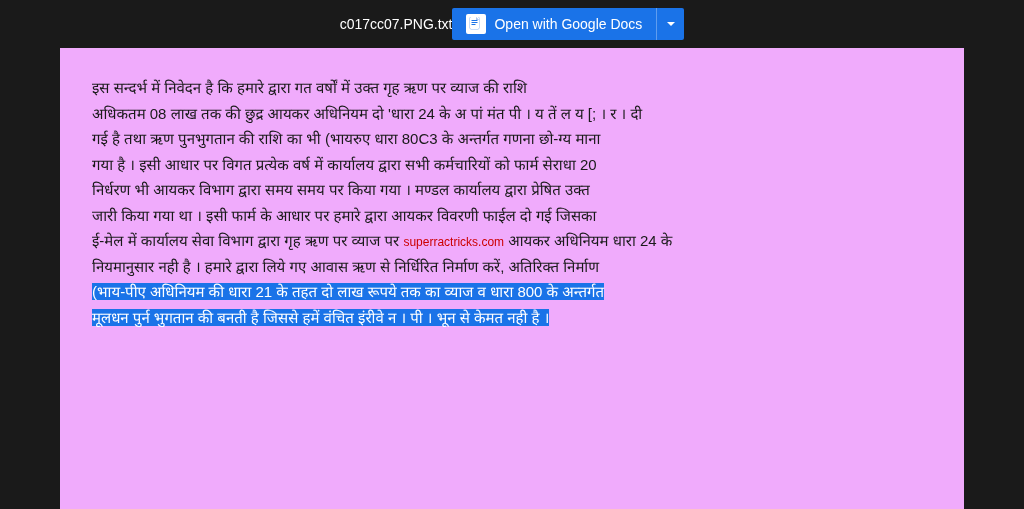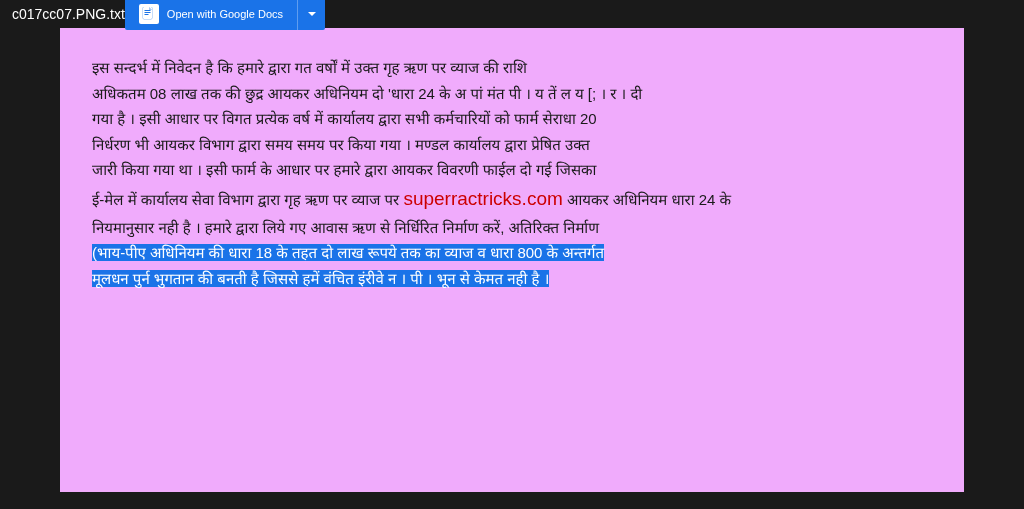--- a/index.html
+++ b/index.html
@@ -13,23 +13,23 @@
       height: 509px;
       background: #1a1a1a;
       font-family: Arial, sans-serif;
       overflow: hidden;
     }
 
     
     .top-bar {
       display: flex;
       align-items: center;
-      justify-content: flex-start;
+      justify-content: center;
       background: #1a1a1a;
-      height: 28px;
+      height: 48px;
       padding: 12px 12px;
     }
 
     .file-title {
       color: #ffffff;
       font-size: 14px;
       font-weight: 400;
     }
 
     .open-btn-group {
@@ -40,21 +40,21 @@
 
     .open-btn-main {
       display: flex;
       align-items: center;
       background: #1a73e8;
       color: white;
       border: none;
       padding: 0 14px;
       height: 32px;
       cursor: pointer;
-      font-size: 11px;
+      font-size: 14px;
       gap: 8px;
       border-radius: 2px 0 0 2px;
     }
 
     .open-btn-main .doc-icon {
       width: 20px;
       height: 20px;
       background: white;
       border-radius: 2px;
       display: flex;
@@ -102,21 +102,21 @@
       display: block;
     }
 
     .highlight {
       background-color: #1a73e8;
       color: white;
     }
 
     .watermark {
       color: #cc0000;
-      font-size: 19px;
+      font-size: 12px;
       font-style: normal;
     }
   </style>
 </head>
 <body>
 
 <div class="top-bar">
   <span class="file-title">c017cc07.PNG.txt</span>
   <div class="open-btn-group">
     <button class="open-btn-main">
@@ -138,21 +138,22 @@
         <path d="M2 4 L6 8 L10 4Z"></path>
       </svg>
     </button>
   </div>
 </div>
 
 <div class="content-area">
   <div class="text-content">
     <span class="text-line">इस सन्दर्भ में निवेदन है कि हमारे द्वारा गत वर्षों में उक्त गृह ऋण पर व्याज की राशि</span>
     <span class="text-line">अधिकतम 08 लाख तक की छुद्र आयकर अधिनियम दो 'धारा 24 के अ पां मंत पी । य तें ल य [; । र । दी</span>
+    <span class="text-line">गई है तथा ऋण पुनभुगतान की राशि का भी  (भायरुए धारा 80C3 के अन्तर्गत गणना छो-ग्य माना</span>
     <span class="text-line">गया है । इसी आधार पर विगत प्रत्येक वर्ष में कार्यालय द्वारा सभी कर्मचारियों को फार्म सेराधा 20</span>
     <span class="text-line">निर्धरण भी आयकर विभाग द्वारा समय समय पर किया गया । मण्डल कार्यालय द्वारा प्रेषित उक्त</span>
     <span class="text-line">जारी किया गया था । इसी फार्म के आधार पर हमारे द्वारा आयकर विवरणी फाईल दो गई जिसका</span>
     <span class="text-line">ई-मेल में कार्यालय सेवा विभाग द्वारा गृह ऋण पर व्याज पर <span class="watermark">superractricks.com</span> आयकर अधिनियम धारा 24 के</span>
     <span class="text-line">नियमानुसार नही है । हमारे द्वारा लिये गए आवास ऋण से निर्धिरित निर्माण करें, अतिरिक्त निर्माण</span>
-    <span class="text-line"><span class="highlight">(भाय-पीए अधिनियम की धारा 18 के तहत दो लाख रूपये तक का व्याज व धारा 800 के अन्तर्गत</span></span>
+    <span class="text-line"><span class="highlight">(भाय-पीए अधिनियम की धारा 21 के तहत दो लाख रूपये तक का व्याज व धारा 800 के अन्तर्गत</span></span>
     <span class="text-line"><span class="highlight">मूलधन पुर्न भुगतान की बनती है जिससे हमें वंचित इंरीवे न । पी । भून से केमत नही है ।</span></span>
   </div>
 </div>
 
 </body></html>

